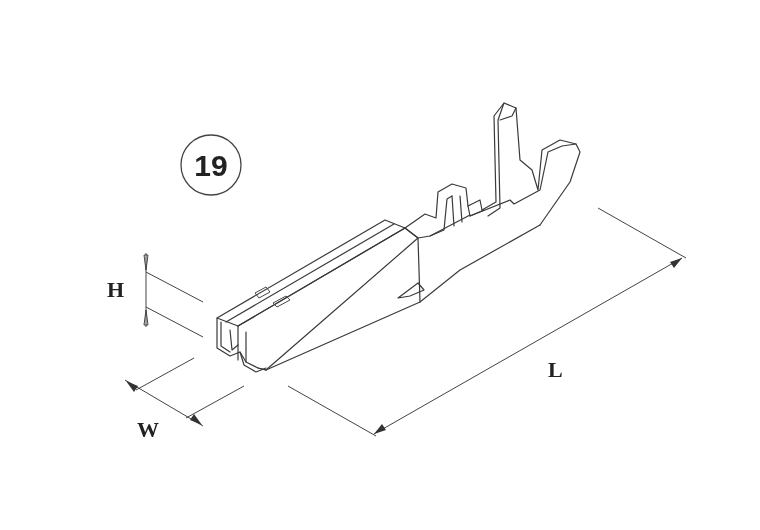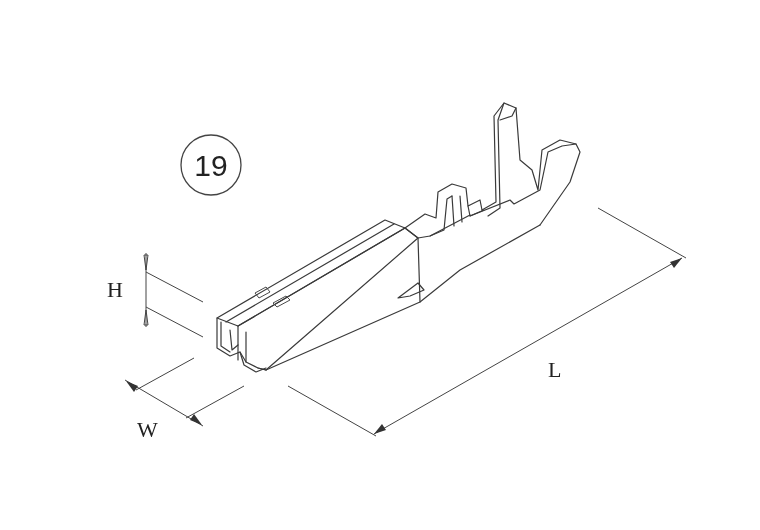--- a/index.html
+++ b/index.html
@@ -1,17 +1,17 @@
 <!DOCTYPE html>
 <html><head>
 <meta charset="utf-8">
 <style>
   html, body { margin: 0; padding: 0; background: #ffffff; }
   body { width: 760px; height: 530px; overflow: hidden; position: relative; }
-  #canvas { position: absolute; left: 0; top: 0; width: 760px; height: 530px; }
+  #canvas { position: absolute; left: 0; top: 0; width: 760px; height: 530px; font-weight: bold; }
   svg { display: block; }
   .ln { stroke: #3a3a3a; stroke-width: 1.2; fill: none; stroke-linejoin: round; stroke-linecap: round; }
   .thin { stroke: #4a4a4a; stroke-width: 1; fill: none; }
   .dim { stroke: #444; stroke-width: 1; fill: none; }
   .lbl { font-family: "Liberation Serif", serif; font-size: 22px; fill: #222; }
   .num { font-family: "Liberation Sans", sans-serif; font-size: 30px; fill: #222; }
 </style>
 </head>
 <body>
 

